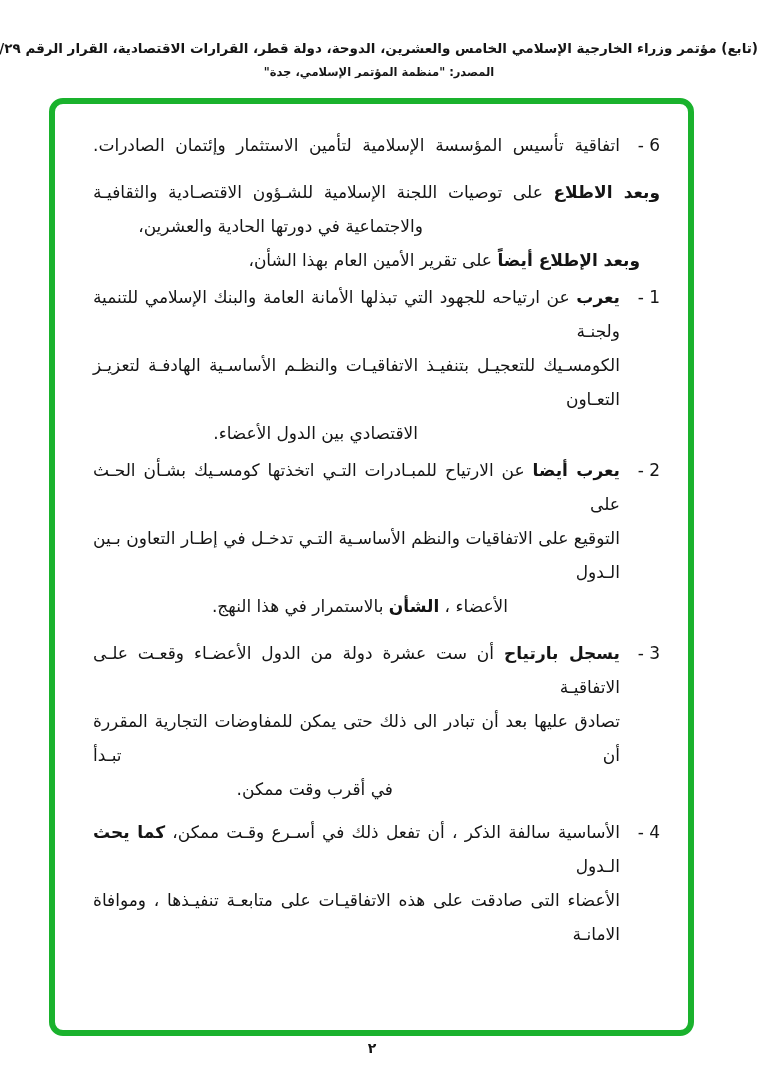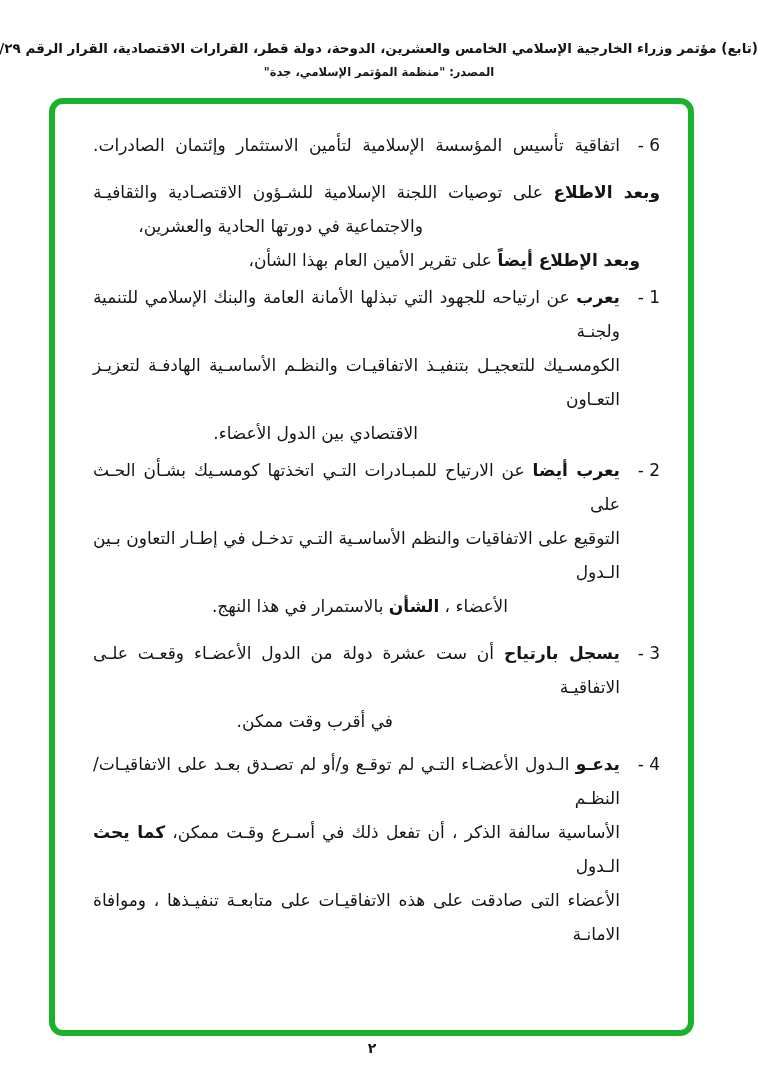--- a/index.html
+++ b/index.html
@@ -91,28 +91,28 @@
       <div class="line"><span class="b">يعرب أيضا</span><span> عن الارتياح للمبـادرات التـي اتخذتها كومسـيك بشـأن الحـث على</span></div>
       <div class="line">التوقيع على الاتفاقيات والنظم الأساسـية التـي تدخـل في إطـار التعاون بـين الـدول</div>
       <div class="line-end" style="padding-right:112px;"><span>الأعضاء ، </span><span class="b">الشأن</span><span> بالاستمرار في هذا النهج.</span></div>
     </div>
   </div>
 
   <div class="item it3">
     <span class="marker">3 -</span>
     <div class="ibody">
       <div class="line"><span class="b">يسجل بارتياح</span><span> أن ست عشرة دولة من الدول الأعضـاء وقعـت علـى الاتفاقيـة</span></div>
+      <div class="line">تصادق عليها بعد أن تبادر الى ذلك حتى يمكن للمفاوضات التجارية المقررة أن تبـدأ</div>
       <div class="line-end" style="padding-right:227px;">في أقرب وقت ممكن.</div>
     </div>
   </div>
 
   <div class="item it4">
     <span class="marker">4 -</span>
     <div class="ibody">
-      <div class="line"><span class="b">يدعـو</span><span> الـدول الأعضـاء التـي لم توقـع و/أو لم تصـدق بعـد على الاتفاقيـات/النظـم</span></div>
       <div class="line"><span>الأساسية سالفة الذكر ، أن تفعل ذلك في أسـرع وقـت ممكن، </span><span class="b">كما يحث</span><span> الـدول</span></div>
       <div class="line">الأعضاء التى صادقت على هذه الاتفاقيـات على متابعـة تنفيـذها ، وموافاة الامانـة</div>
 
     </div>
   </div>
 
 </div>
 
 <div class="page-number">٢</div>
 

